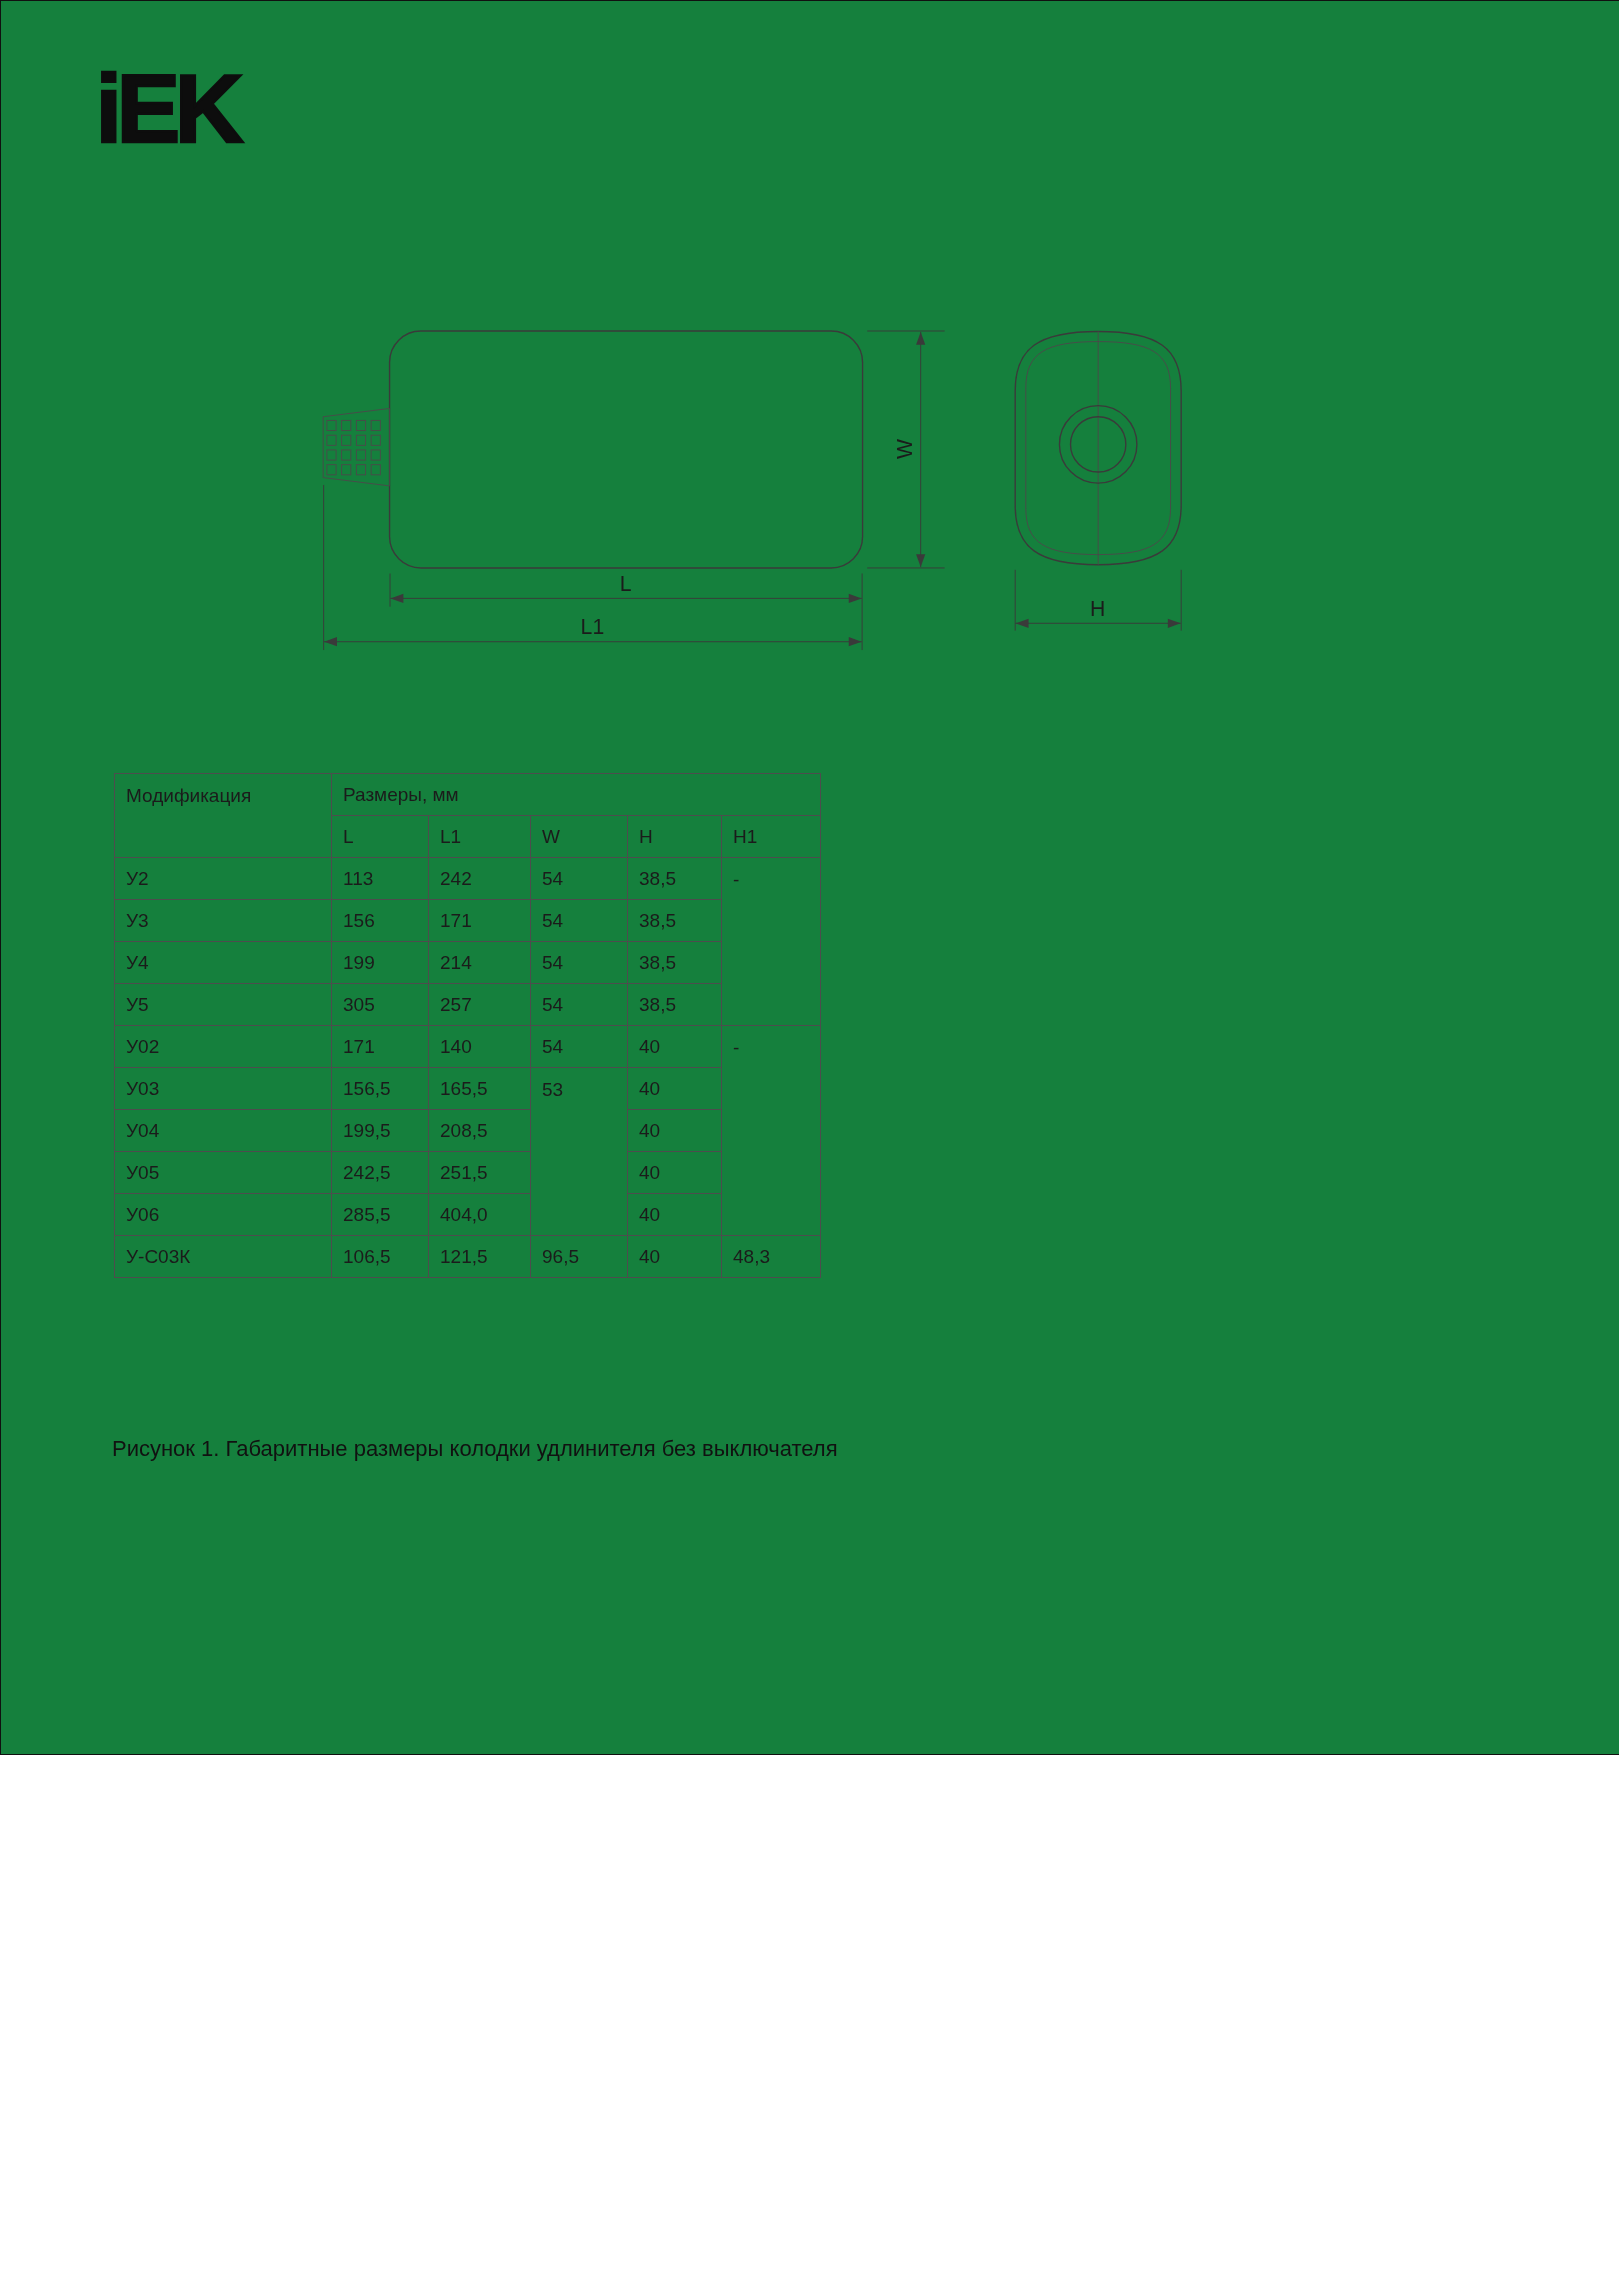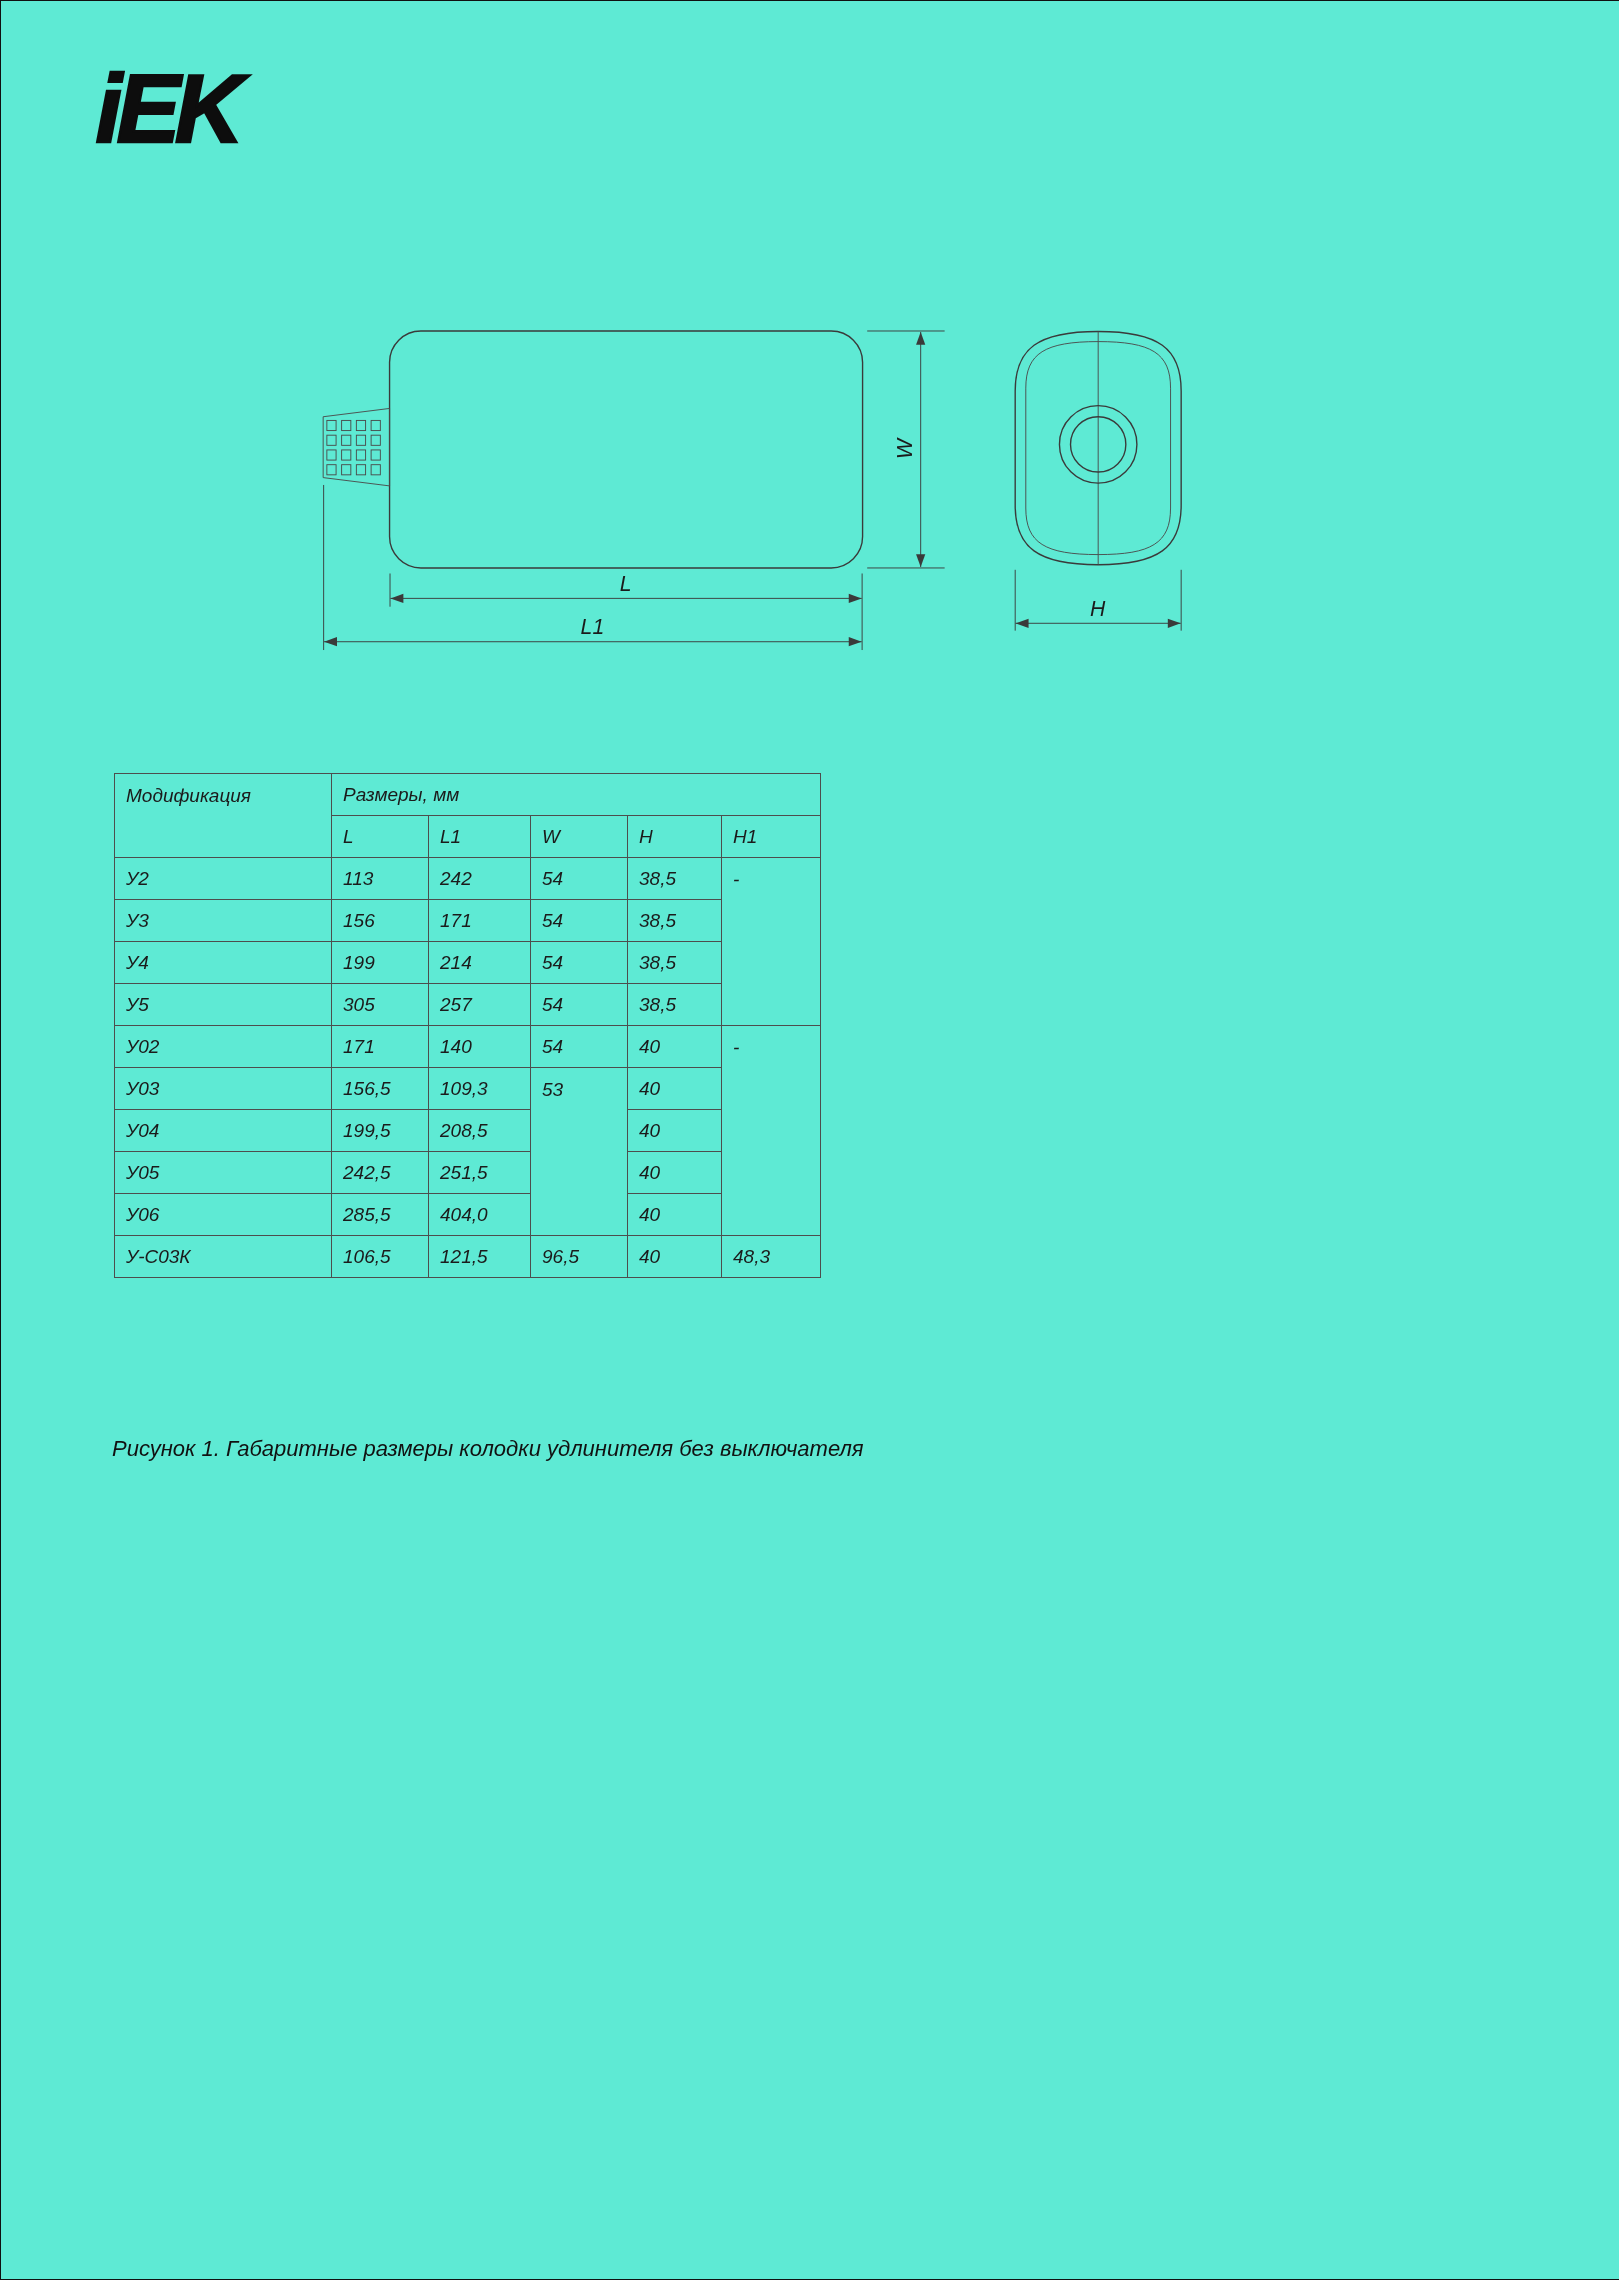--- a/index.html
+++ b/index.html
@@ -1,26 +1,25 @@
 <!DOCTYPE html>
 <html style="font-size:14.8px"><head>
 <meta charset="utf-8">
 <style>
   html, body { margin: 0; padding: 0; background: #ffffff; }
   .page {
     position: relative;
     width: 1620px;
-    height: 2280px;
-    background: #5eead4;
+    height: 1755px;
+    background: #15803d;
     box-sizing: border-box;
     border: 1.8px solid #101010;
     font-family: "Liberation Sans", "DejaVu Sans", sans-serif;
     color: #1b1b1b;
     overflow: hidden;
-    font-style: italic;
   }
 
   
   .logo { position: absolute; left: 92px; top: 51px; }
   .logo-text {
     font-family: "Liberation Sans", sans-serif;
     font-size: 104px;
     font-weight: bold;
     letter-spacing: -6px;
     fill: #0d0d0d;
@@ -208,21 +207,21 @@
         <td>У02</td>
         <td>171</td>
         <td>140</td>
         <td>54</td>
         <td>40</td>
         <td rowspan="5" class="v-top">-</td>
       </tr>
       <tr>
         <td>У03</td>
         <td>156,5</td>
-        <td>109,3</td>
+        <td>165,5</td>
         <td rowspan="4" class="v-top">53</td>
         <td>40</td>
       </tr>
       <tr>
         <td>У04</td>
         <td>199,5</td>
         <td>208,5</td>
         <td>40</td>
       </tr>
       <tr>

